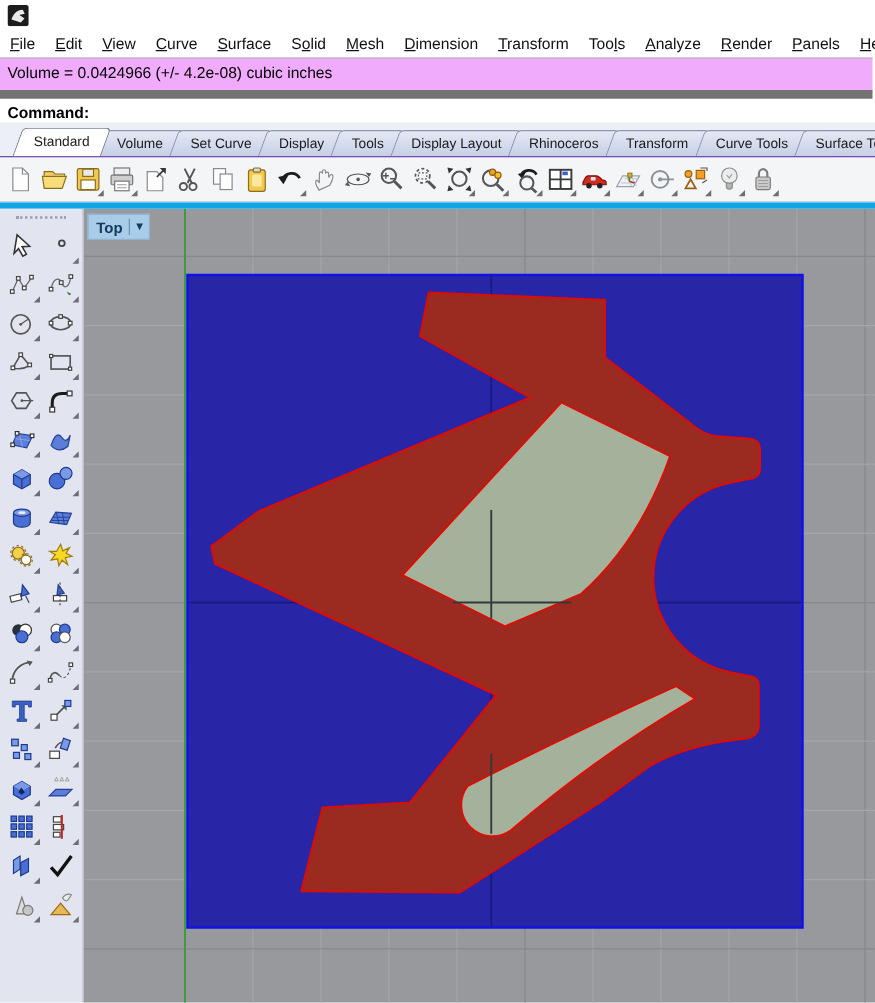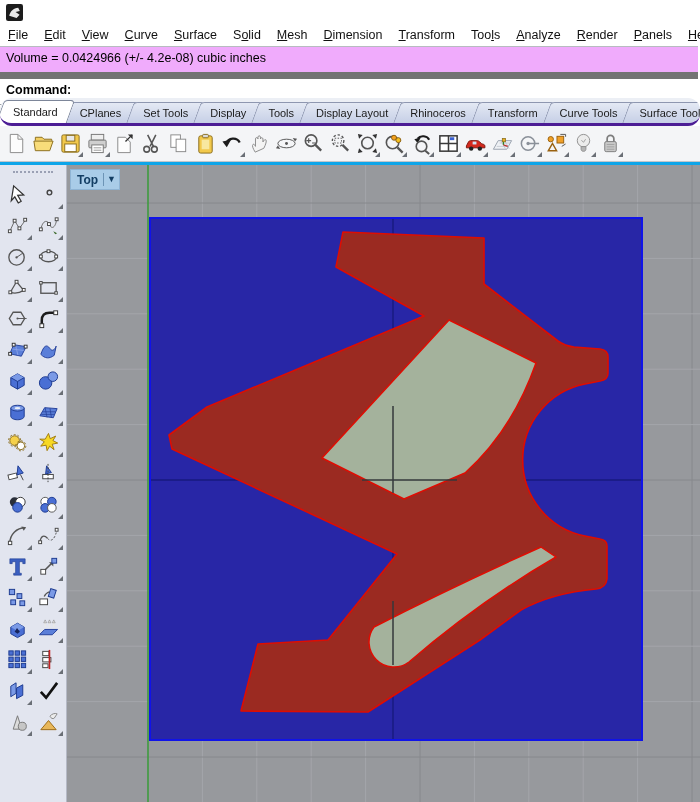--- a/index.html
+++ b/index.html
@@ -14,37 +14,37 @@
   .menu-item u{text-decoration:underline;}
   
   #history-box{position:absolute;left:0;top:46px;width:698px;height:25px;background:#f0abfc;
                border:1px solid #b7bcc0;border-left:none;border-right:none;}
   #history-box .txt{font-size:12.5px;color:#000;padding:4px 0 0 6px;}
   #command-box{position:absolute;left:0;top:72px;width:698px;height:25px;background:#fff;
                border-top:7px solid #737373;border-bottom:1px solid #9aa0a6;}
   #command-box .txt{font-size:12.5px;font-weight:bold;color:#000;padding:4px 0 0 6px;}
   
   #tabbar{position:absolute;left:0;top:98px;width:700px;height:28px;background:#eceff5;
-          border-bottom:3px solid #4c1d95;display:flex;align-items:flex-end;padding-left:0;box-sizing:border-box;overflow:hidden;border-radius:12px;}
+          border-bottom:1px solid #4c1d95;display:flex;align-items:flex-end;padding-left:14px;box-sizing:border-box;overflow:hidden;}
   .tab{position:relative;height:21px;margin-right:-4px;padding:0 13px;display:flex;align-items:center;z-index:1;}
   .tab::before{content:'';position:absolute;inset:0;transform:skewX(-20deg);
                background:linear-gradient(#e4e9f4,#c6cfe6);border:1px solid #8e97b0;border-bottom:none;
                border-radius:4px 4px 0 0;z-index:-1;}
   .tab.active{z-index:3;height:23px;}
   .tab.active::before{background:#fff;border-color:#7d8699;}
   .tab span{font-size:11px;color:#1a1a1a;white-space:nowrap;}
   
   #toolbar{position:absolute;left:0;top:126px;width:700px;height:36px;background:#f4f5f7;
            border-bottom:1px solid #c3c6ca;display:flex;align-items:center;padding-left:3px;box-sizing:border-box;}
   .tbtn{position:relative;width:27px;height:28px;display:flex;align-items:center;justify-content:center;border-radius:3px;}
   .tbtn svg{width:23px;height:23px;}
   .flyout::after{content:'';position:absolute;right:1px;bottom:1px;border-style:solid;
                  border-width:0 0 5px 5px;border-color:transparent transparent #6a6f76 transparent;}
   
-  #main{position:absolute;left:0;top:162px;width:700px;height:640px;border-top:3px solid #0ea5e9;box-sizing:border-box;text-align:right;}
+  #main{position:absolute;left:0;top:162px;width:700px;height:640px;border-top:5px solid #0ea5e9;box-sizing:border-box;text-align:right;}
   #sidebar{position:absolute;left:0;top:0;width:67px;height:640px;background:#e2e5ef;border-right:1px solid #b5b9c6;box-sizing:border-box;}
   #sidebar .grip{width:40px;height:0;border-top:2px dotted #9aa0b4;margin:6px auto 6px auto;}
   #sidebar-grid{display:grid;grid-template-columns:31px 31px;justify-content:center;}
   .sbtn{position:relative;width:31px;height:31px;display:flex;align-items:center;justify-content:center;}
   .sbtn svg{width:23px;height:23px;}
   
   #viewport{position:absolute;left:67px;top:0;width:633px;height:640px;}
   #viewport svg{display:block;}
   #top-label{position:absolute;left:3px;top:4px;height:19px;background:#a9cce8;border:1px solid #8fb4d4;
              display:flex;align-items:center;padding:0 3px 0 6px;}
@@ -86,24 +86,24 @@
 </div>
 <div id="command-box">
   <div class="txt">Command:</div>
 </div>
 
 <div id="tabbar">
     <div class="tab active">
       <span>Standard</span>
     </div>
     <div class="tab">
-      <span>CPlanes</span>
-    </div>
-    <div class="tab">
-      <span>Set Tools</span>
+      <span>Volume</span>
+    </div>
+    <div class="tab">
+      <span>Set Curve</span>
     </div>
     <div class="tab">
       <span>Display</span>
     </div>
     <div class="tab">
       <span>Tools</span>
     </div>
     <div class="tab">
       <span>Display Layout</span>
     </div>

